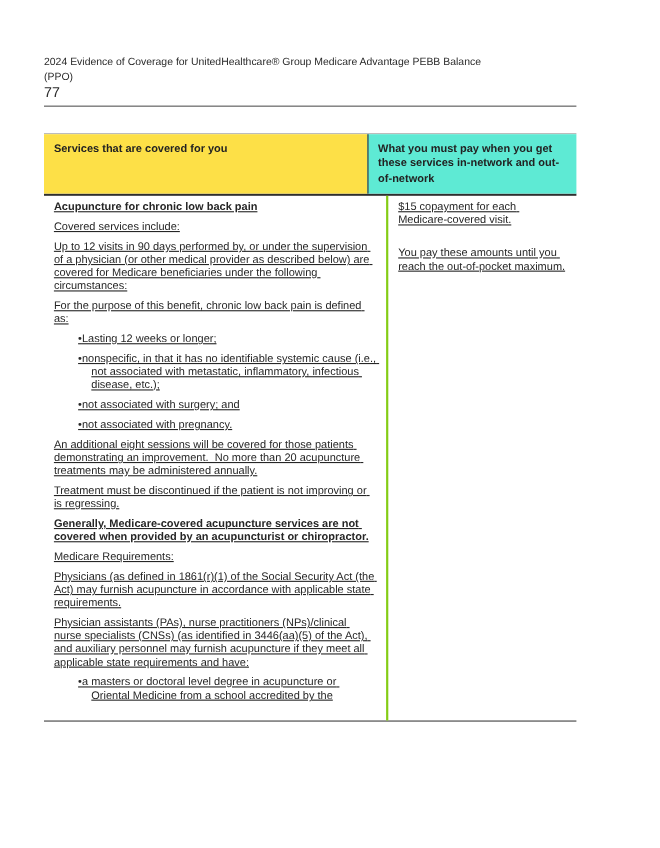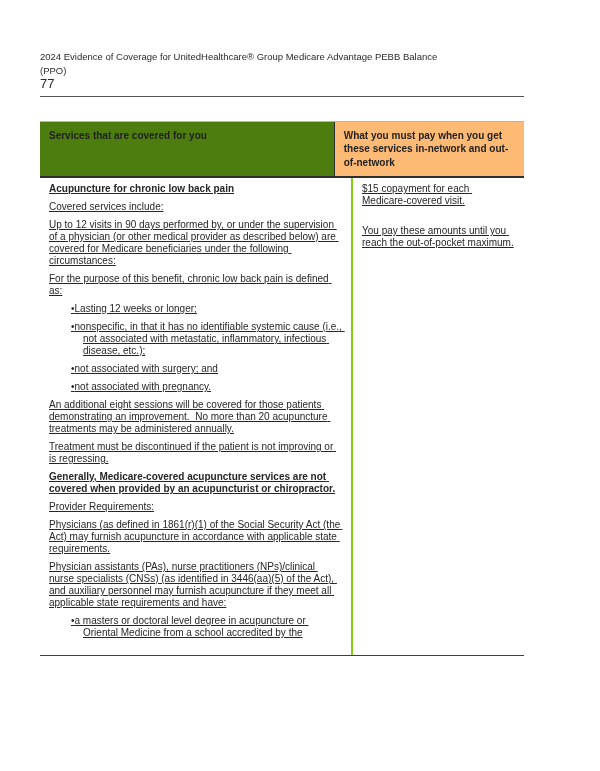--- a/index.html
+++ b/index.html
@@ -12,22 +12,22 @@
   
   .doc-header { font-size:9.5px; line-height:13.5px; color:#2a2a2a; }
   .hrow { display:flex; justify-content:space-between; align-items:flex-end; }
   .pageno { font-size:13px; }
   .rule { border-bottom:1px solid #555; margin-top:5px; }
 
   
   .benefits-table { margin-top:24px; }
   .thead { display:flex; border-top:1px solid #b5b5b5; border-bottom:2px solid #2e2e2e; }
   .th { box-sizing:border-box; padding:7px 9px; font-weight:bold; font-size:10px; line-height:13.5px; color:#222; }
-  .th.c-left  { width:311px; background:#4d7c0f; }
-  .th.c-right { width:201px; background:#fdba74; border-left:1.5px solid #2e2e2e; }
+  .th.c-left  { width:311px; background:#fde047; }
+  .th.c-right { width:201px; background:#5eead4; border-left:1.5px solid #2e2e2e; }
 
   .tbody { display:flex; border-bottom:1.5px solid #3f3f3f; min-height:477px; }
   .td { box-sizing:border-box; padding:5px 9px 0 9px;text-decoration:underline; }
   .td.c-left  { width:311px; }
   .td.c-right { width:173px; border-left:2px solid #84cc16; }
 
   .blk { margin:0 0 6px 0; font-size:10px; line-height:12px; white-space:pre-wrap; }
   .blk.bold { font-weight:bold; }
   .blk.bullet { padding-left:34px; text-indent:-12px; }
   .blk.gap-after { margin-bottom:18px; }
@@ -62,21 +62,21 @@
           <p class="blk">Covered services include:</p>
           <p class="blk">Up to 12 visits in 90 days performed by, or under the supervision of a physician (or other medical provider as described below) are covered for Medicare beneficiaries under the following circumstances:</p>
           <p class="blk">For the purpose of this benefit, chronic low back pain is defined as:</p>
           <p class="blk bullet"><span class="blt">•</span><span>Lasting 12 weeks or longer;</span></p>
           <p class="blk bullet"><span class="blt">•</span><span>nonspecific, in that it has no identifiable systemic cause (i.e., not associated with metastatic, inflammatory, infectious disease, etc.);</span></p>
           <p class="blk bullet"><span class="blt">•</span><span>not associated with surgery; and</span></p>
           <p class="blk bullet"><span class="blt">•</span><span>not associated with pregnancy.</span></p>
           <p class="blk">An additional eight sessions will be covered for those patients demonstrating an improvement.  No more than 20 acupuncture treatments may be administered annually.</p>
           <p class="blk">Treatment must be discontinued if the patient is not improving or is regressing.</p>
           <p class="blk bold">Generally, Medicare-covered acupuncture services are not covered when provided by an acupuncturist or chiropractor.</p>
-          <p class="blk">Provider Requirements:</p>
+          <p class="blk">Medicare Requirements:</p>
           <p class="blk">Physicians (as defined in 1861(r)(1) of the Social Security Act (the Act) may furnish acupuncture in accordance with applicable state requirements.</p>
           <p class="blk">Physician assistants (PAs), nurse practitioners (NPs)/clinical nurse specialists (CNSs) (as identified in 3446(aa)(5) of the Act), and auxiliary personnel may furnish acupuncture if they meet all applicable state requirements and have:</p>
           <p class="blk bullet"><span class="blt">•</span><span>a masters or doctoral level degree in acupuncture or Oriental Medicine from a school accredited by the</span></p>
         </div>
 
         <div class="td c-right">
           <p class="blk gap-after">$15 copayment for each Medicare-covered visit.</p>
           <p class="blk">You pay these amounts until you reach the out-of-pocket maximum.</p>
         </div>
 

